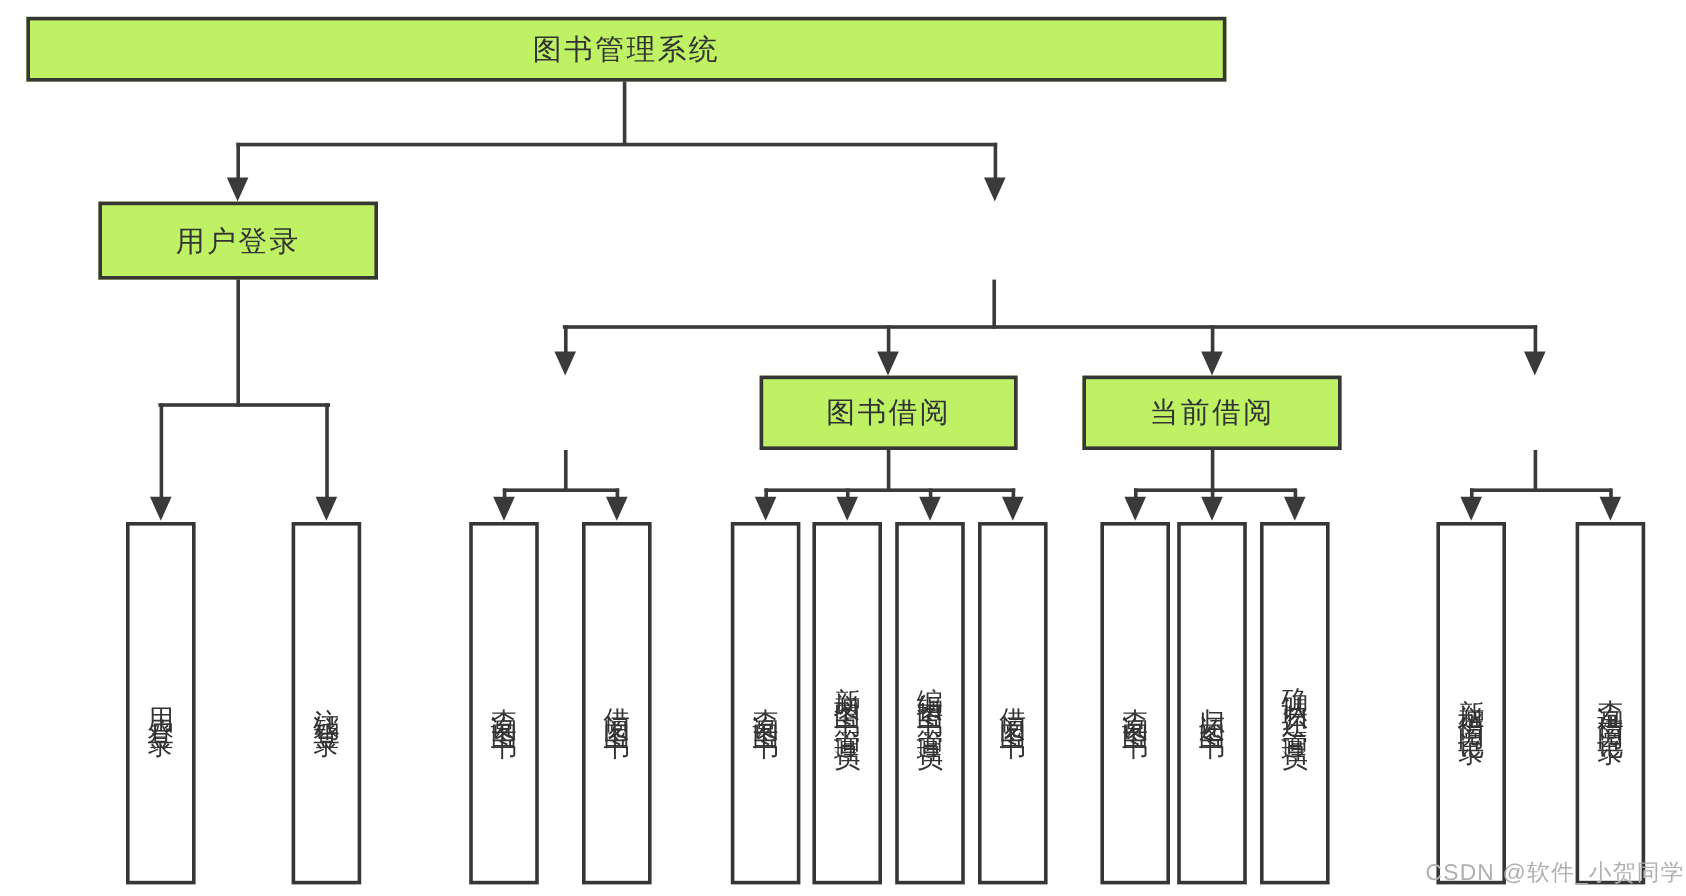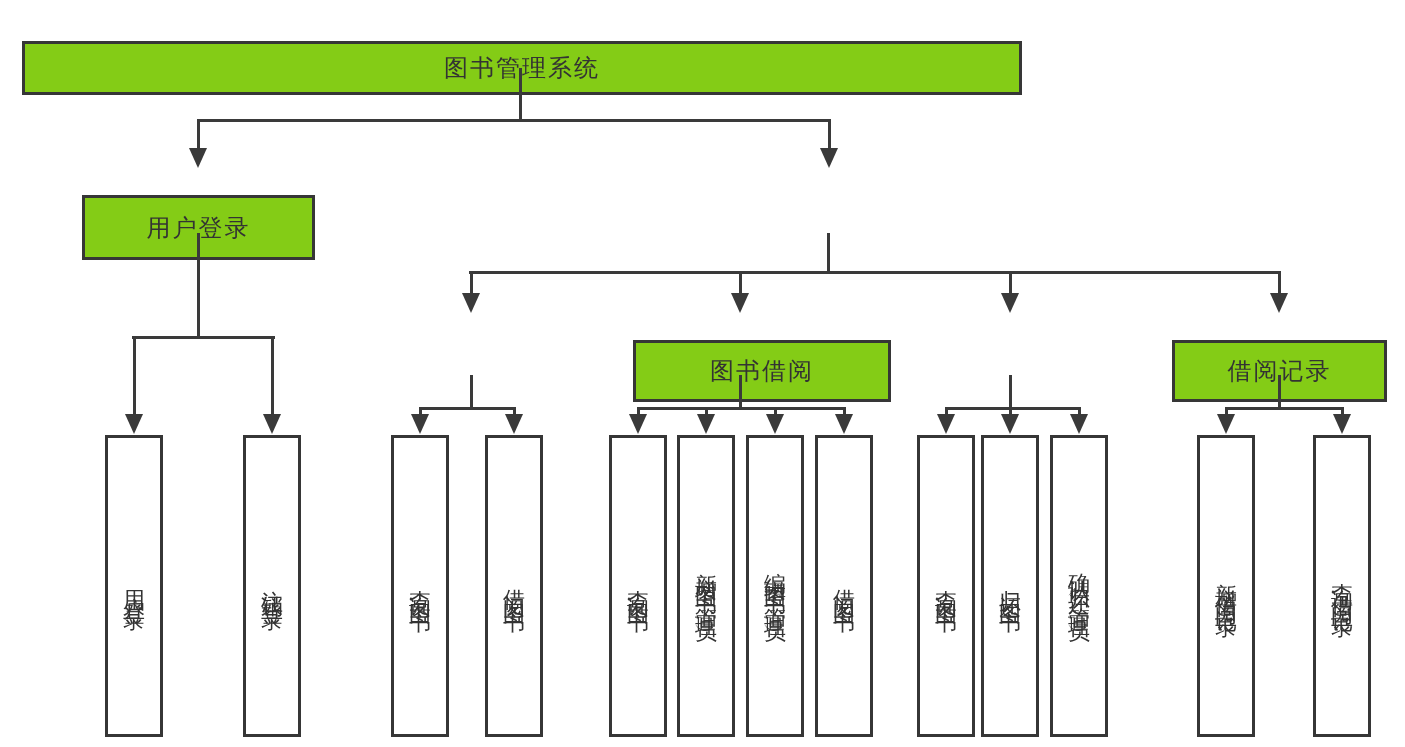--- a/index.html
+++ b/index.html
@@ -8,25 +8,24 @@
     width:1405px;height:747px;
     background:#ffffff;
     font-family:"Liberation Sans","DejaVu Sans",sans-serif;
     color:#333333;
     overflow:hidden;
   }
   .hbox{
     position:absolute;
     box-sizing:border-box;
     border:3px solid #363636;
-    background:#84cc16;
+    background:#bef264;
     display:flex;align-items:center;justify-content:center;
     font-size:24px;letter-spacing:2px;
     color:#333333;
-    margin-top:27px;
   }
   .vbox{
     position:absolute;
     box-sizing:border-box;
     border:3px solid #363636;
     background:#ffffff;
     display:flex;align-items:center;justify-content:center;
     color:#333333;
   }
   .vbox .vtext{
@@ -85,25 +84,25 @@
   <div class="hline" style="left:469px;top:271px;width:812px;"></div>
   <div class="vline" style="left:470px;top:271px;height:25px;"></div>
   <div class="arrowhead" style="left:462px;top:293px;"></div>
   <div class="vline" style="left:739px;top:271px;height:25px;"></div>
   <div class="arrowhead" style="left:731px;top:293px;"></div>
   <div class="vline" style="left:1009px;top:271px;height:25px;"></div>
   <div class="arrowhead" style="left:1001px;top:293px;"></div>
   <div class="vline" style="left:1278px;top:271px;height:25px;"></div>
   <div class="arrowhead" style="left:1270px;top:293px;"></div>
 
-  <div class="hbox" style="left:633px;top:313px;width:258px;height:62px;">
+  <div class="hbox" style="left:633px;top:313px;width:215px;height:62px;">
     <span>图书借阅</span>
   </div>
-  <div class="hbox" style="left:1172px;top:313px;width:215px;height:62px;">
-    <span>借阅记录</span>
+  <div class="hbox" style="left:902px;top:313px;width:216px;height:62px;">
+    <span>当前借阅</span>
   </div>
 
   <div class="vline" style="left:470px;top:375px;height:35px;"></div>
   <div class="hline" style="left:419px;top:407px;width:97px;"></div>
   <div class="vline" style="left:419px;top:407px;height:10px;"></div>
   <div class="arrowhead" style="left:411px;top:414px;"></div>
   <div class="vline" style="left:513px;top:407px;height:10px;"></div>
   <div class="arrowhead" style="left:505px;top:414px;"></div>
 
   <div class="vline" style="left:739px;top:375px;height:35px;"></div>
@@ -170,14 +169,15 @@
     <span class="vtext">确认归还（管理员）</span>
   </div>
 
   <div class="vbox" style="left:1197px;top:435px;width:58px;height:302px;">
     <span class="vtext">新增借阅记录</span>
   </div>
   <div class="vbox" style="left:1313px;top:435px;width:58px;height:302px;">
     <span class="vtext">查询借阅记录</span>
   </div>
 
+  <div class="watermark">CSDN @软件_小贺同学</div>
 
 </div>
 
 </body></html>

